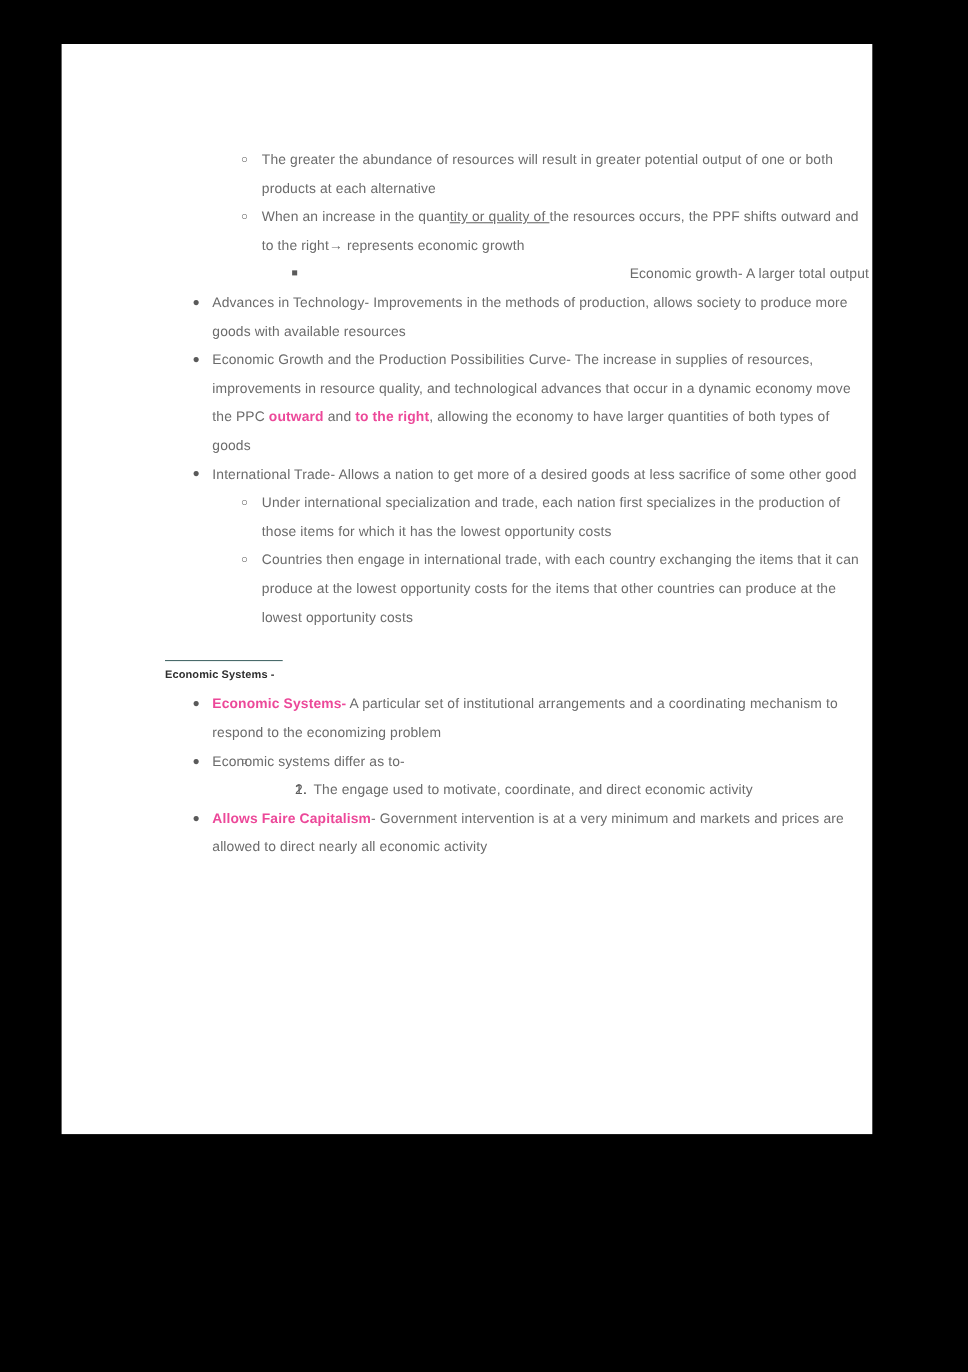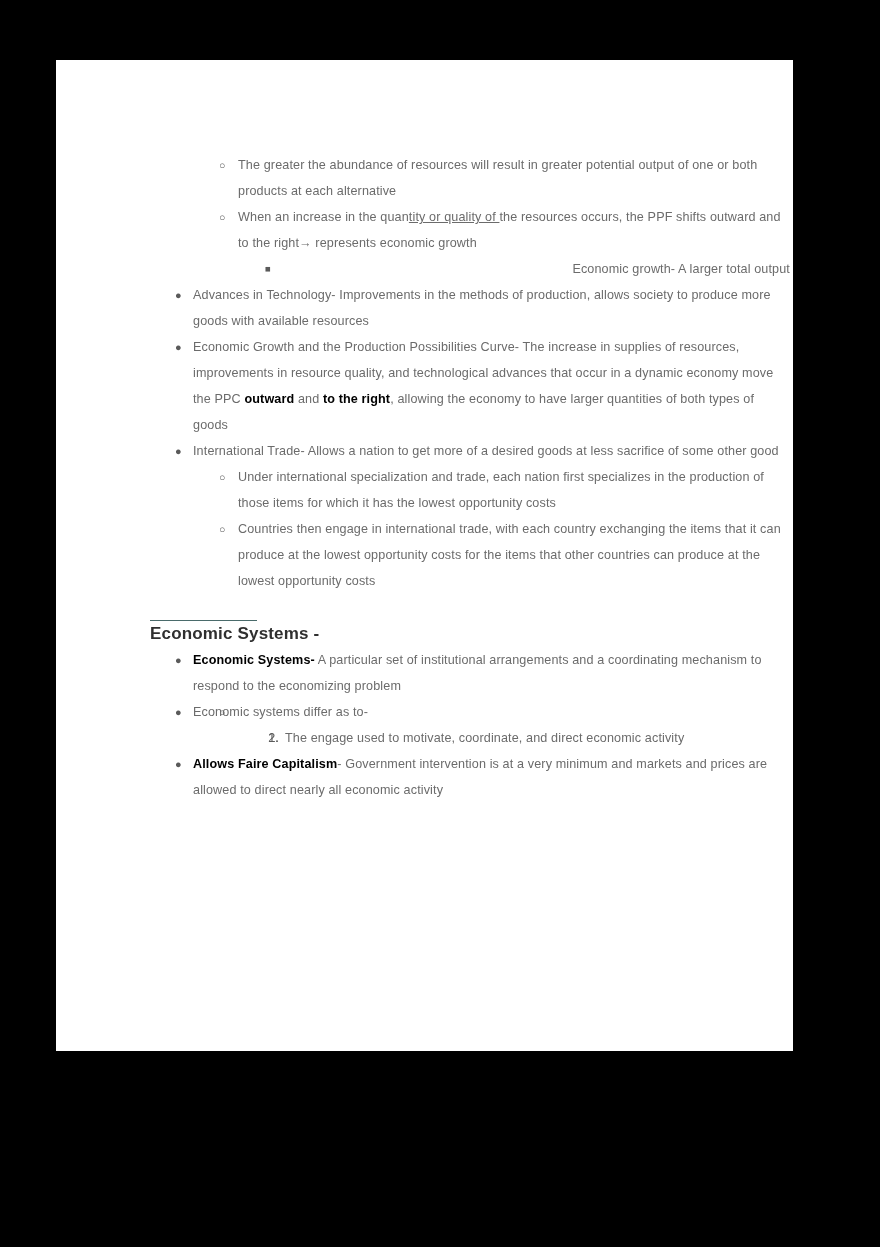--- a/index.html
+++ b/index.html
@@ -10,21 +10,21 @@
   body {
     width: 880px;
     height: 1247px;
     font-family: "Liberation Sans", sans-serif;
     -webkit-font-smoothing: antialiased;
   }
 
   .page {
     position: absolute;
     left: 56px;
-    top: 60px;
+    top: 40px;
     width: 737px;
     height: 991px;
     background: #ffffff;
     overflow: hidden;
   }
 
   .content {
     position: absolute;
     left: 94px;   
     top: 92px;    
@@ -60,34 +60,34 @@
   .lvl3 { padding-left: 134px; text-align: right; }
   .lvl3 > .marker { left: 115px; font-size: 9.5px; }
   
   .num { padding-left: 135px; }
   .num > .marker { left: 111px; font-size: 12.6px; width: 18px; text-align: right; }
 
   .disc::before   { content: "\25CF"; }
   .circle::before { content: "\25CB"; }
   .square::before { content: "\25A0"; }
 
-  b, .b { font-weight: bold; color: #000000; margin-top: 15px; }
+  b, .b { font-weight: bold; color: #ec4899; margin-top: 15px; }
   .u { text-decoration: underline; }
 
   
   .divider {
     width: 107px;
     height: 0;
     border-top: 1.4px solid #4a6b6b;
     margin: 0 0 0 0;
     position: relative;
     top: 0;
   }
   .sec-head {
-    font-size: 17px;
+    font-size: 10px;
     font-weight: bold;
     color: #2f2f2f;
     line-height: 26px;
     letter-spacing: 0.01em;
   }
 
   .gap-sec { height: 26px; }
 </style>
 </head>
 <body>

